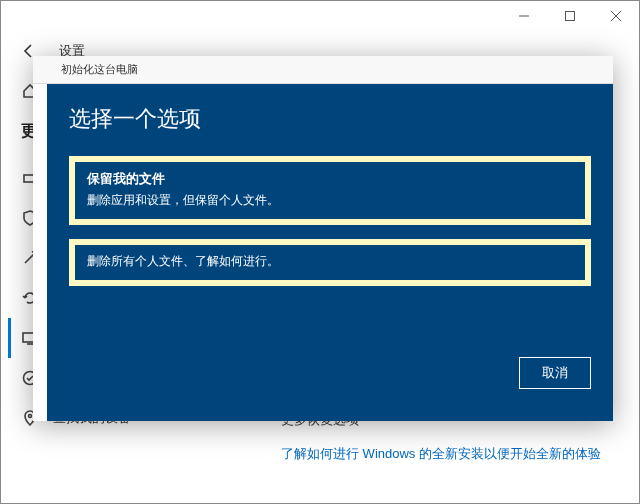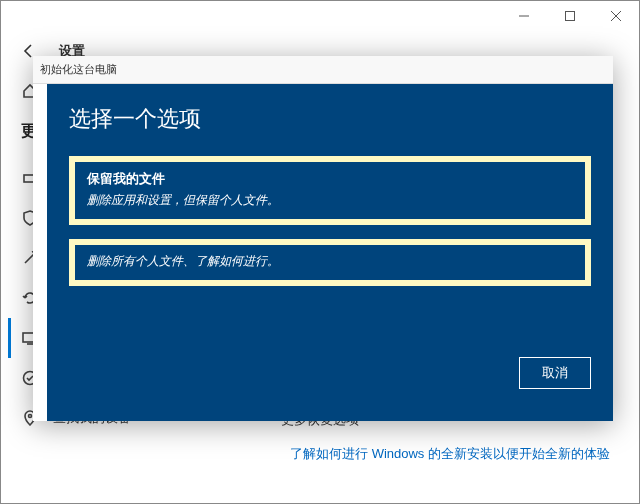--- a/index.html
+++ b/index.html
@@ -8,40 +8,40 @@
 .window { width: 640px; height: 504px; background: #fff; border: 1px solid #888; position: relative; }
 
 .titlebar { height: 30px; display: flex; align-items: center; justify-content: flex-end; background: #fff; }
 .titlebar .controls { display: flex; }
 .titlebar .ctl { width: 46px; height: 30px; display: flex; align-items: center; justify-content: center; color: #555; font-size: 11px; }
 .titlebar .ctl svg { width: 10px; height: 10px; }
 
 .header { height: 40px; display: flex; align-items: center; padding: 0 16px; gap: 18px; }
 .back-btn { width: 24px; height: 24px; display: flex; align-items: center; justify-content: center; }
 .back-btn svg { width: 16px; height: 16px; stroke: #333; }
-.page-title { font-size: 13px; color: #333; font-weight: bold; }
+.page-title { font-size: 13px; color: #333; }
 
 .sidebar { position: absolute; left: 0; top: 70px; width: 260px; bottom: 0; padding-left: 10px; }
 .sidebar-item { height: 40px; display: flex; align-items: center; gap: 14px; padding-left: 10px; color: #333; font-size: 13px; }
 .sidebar-item .icon { width: 18px; height: 18px; display: flex; align-items: center; justify-content: center; }
 .sidebar-item .icon svg { width: 16px; height: 16px; stroke: #444; fill: none; stroke-width: 1.6; }
 .sidebar-section { font-size: 16px; font-weight: 600; padding: 10px 10px 16px; color: #222; }
 
 .main-area { position: absolute; left: 280px; top: 70px; right: 0; bottom: 0; padding-right: 20px; }
 .main-sub { color: #333; font-size: 13px; margin-top: 340px; }
-.main-link { color: #0067c0; font-size: 13px; margin-top: 16px; display: block; text-align: center; }
+.main-link { color: #0067c0; font-size: 13px; margin-top: 16px; display: block; }
 
 
 .modal { position: absolute; left: 32px; top: 55px; width: 580px; height: 365px; background: #fff; box-shadow: 0 4px 28px rgba(0,0,0,0.35); display: flex; flex-direction: column; }
-.modal-header { height: 28px; padding: 6px 7px; font-size: 11px; color: #333; background: #f8f8f8; border-bottom: 1px solid #ddd; }
+.modal-header { height: 28px; padding: 6px 28px; font-size: 11px; color: #333; background: #f8f8f8; border-bottom: 1px solid #ddd; }
 .modal-body { flex: 1; background: #00447c; color: #fff; padding: 20px 22px 14px; display: flex; flex-direction: column; position: relative; margin-left: 14px; }
 .modal-title { font-size: 22px; font-weight: 400; margin-bottom: 22px; }
 .option { border: 6px solid #fef9c3; padding: 8px 12px 10px; margin-bottom: 14px; cursor: pointer; }
 .option-title { font-size: 13px; font-weight: 700; margin-bottom: 4px; }
-.option-desc { font-size: 12px; font-weight: 400; font-style: italic; }
+.option-desc { font-size: 12px; font-weight: 400; }
 .modal-footer { position: absolute; right: 22px; bottom: 32px; }
 .cancel-btn { border: 1.5px solid #fff; background: transparent; color: #fff; font-size: 13px; padding: 6px 22px; cursor: pointer; }
 </style>
 </head>
 <body>
 
 <div class="window">
 
   <div class="titlebar">
     <div class="controls">

